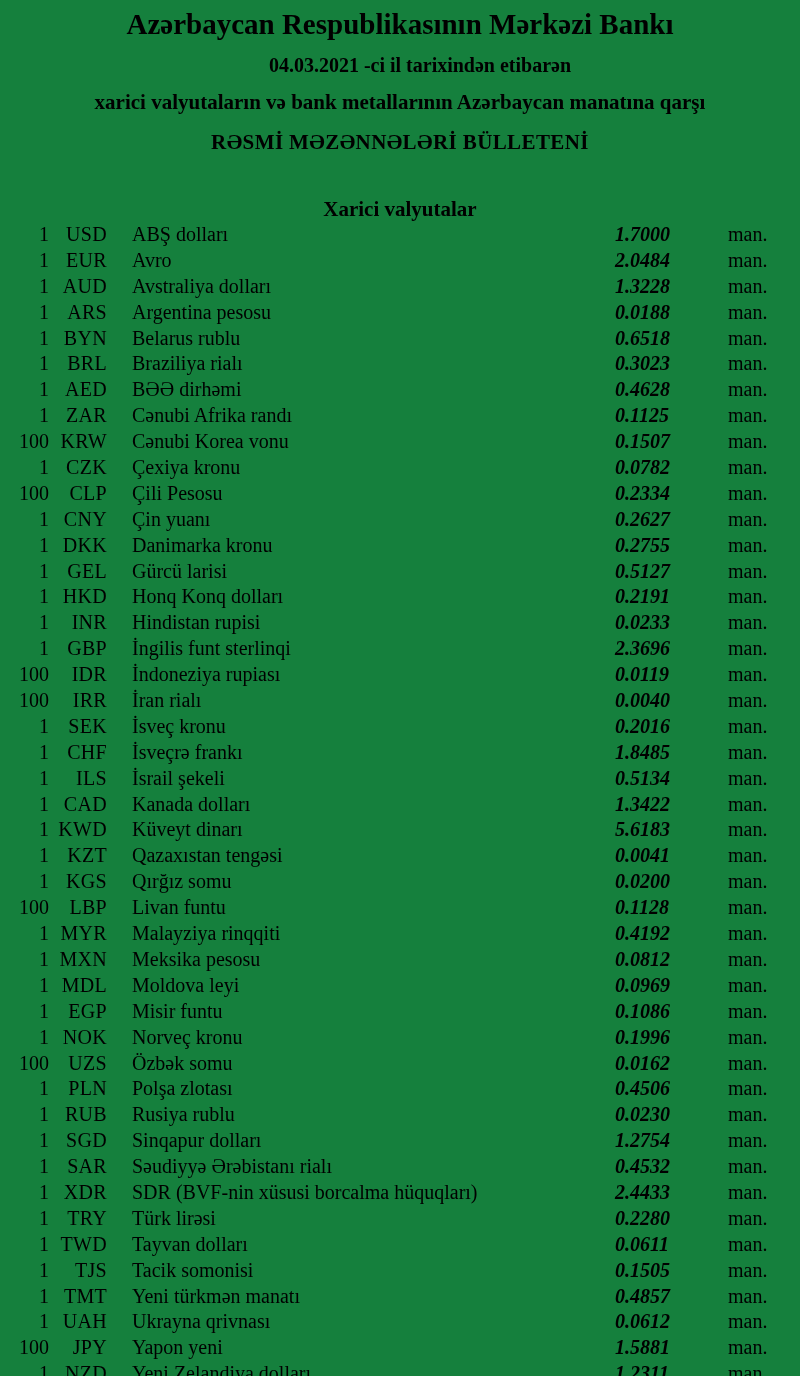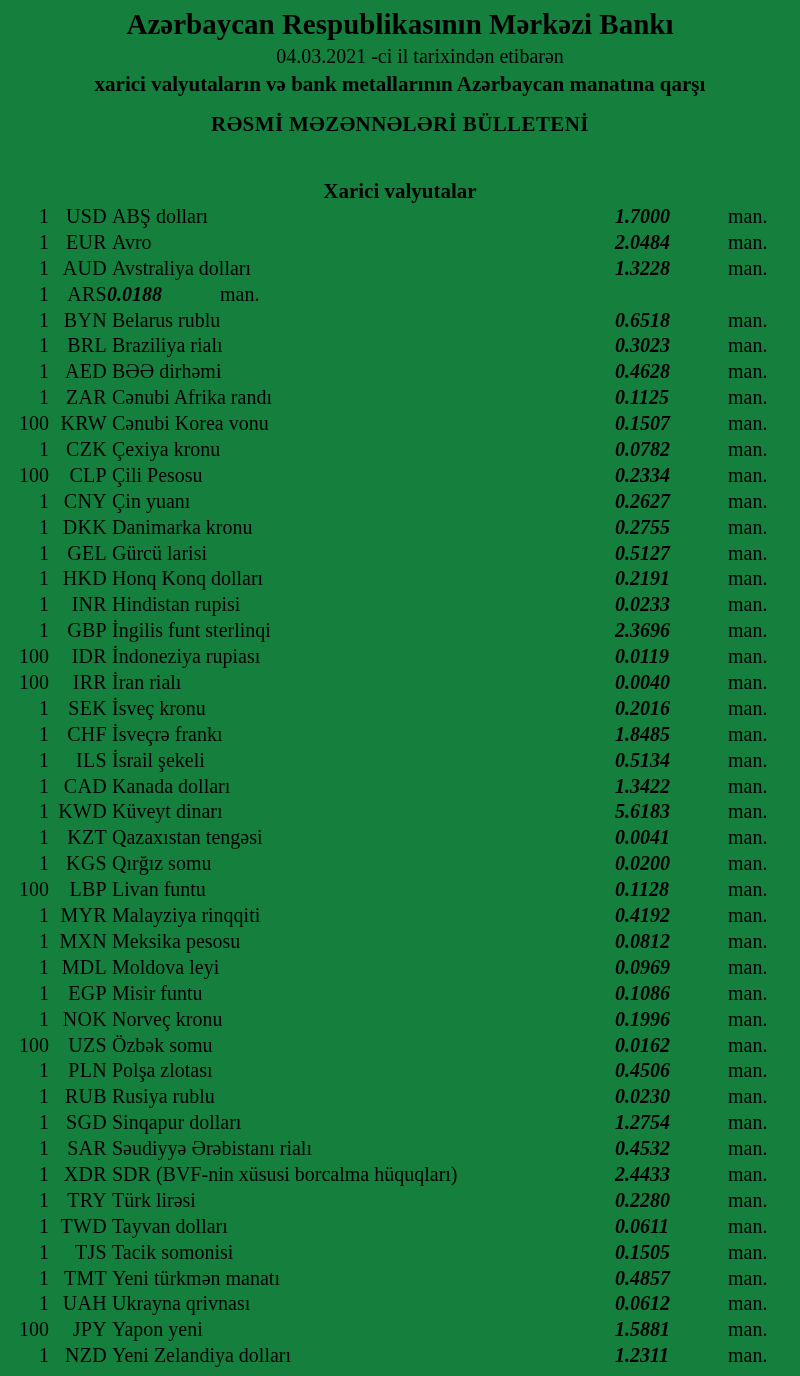--- a/index.html
+++ b/index.html
@@ -7,41 +7,41 @@
     position: relative;
     width: 800px;
     height: 1376px;
     background: #15803d;
     color: #000000;
     font-family: "Liberation Serif", "DejaVu Serif", serif;
     overflow: hidden;
   }
   .header { text-align: center; padding-top: 6px; }
   .bank-title   { font-size: 29px; font-weight: 700; line-height: 36px; margin: 0; }
-  .date-line    { font-size: 20px; font-weight: 400; line-height: 28px; margin: 0; padding-left: 40px; }
+  .date-line    { font-size: 20px; font-weight: 700; line-height: 28px; margin: 9px; padding-left: 40px; }
   .subject-line { font-size: 21px; font-weight: 700; line-height: 28px; margin: 0; }
   .bulletin-title { font-size: 21px; font-weight: 700; line-height: 30px; margin: 11px; letter-spacing: 0.4px; }
   .section-title {
     text-align: center;
     font-size: 21px;
     font-weight: 700;
     line-height: 28px;
     margin: 38px 0 0 0;
   }
   .rows { margin-top: 0; padding-right: 30px; }
   .row {
     display: flex;
     align-items: baseline;
     height: 25.9px;
     font-size: 20px;
     white-space: nowrap;
   }
   .qty  { width: 49px;  text-align: right;  flex: none; }
   .code { width: 58px;  text-align: right; flex: none; letter-spacing: 0.3px; }
-  .name { flex: 1 1 auto; padding-left: 5px; overflow: hidden; }
+  .name { flex: 1 1 auto; padding-left: 5px; overflow: hidden; margin-left: 20px; }
   .rate { width: 95px;   flex: none; font-weight: 700; font-style: italic; }
   .unit { width: 60px;  flex: none; padding-left: 18px; box-sizing: border-box; }
 </style>
 </head>
 <body>
 
 <div class="page">
   <div class="header">
     <div class="bank-title">Azərbaycan Respublikasının Mərkəzi Bankı</div>
     <div class="date-line">04.03.2021 -ci il tarixindən etibarən</div>
@@ -69,20 +69,21 @@
       <div class="row">
     <span class="qty">1</span>
     <span class="code">AUD</span>
     <span class="name">Avstraliya dolları</span>
     <span class="rate">1.3228</span>
     <span class="unit">man.</span>
   </div>
       <div class="row">
     <span class="qty">1</span>
     <span class="code">ARS</span>
+    <span class="name">Argentina pesosu</span>
     <span class="rate">0.0188</span>
     <span class="unit">man.</span>
   </div>
       <div class="row">
     <span class="qty">1</span>
     <span class="code">BYN</span>
     <span class="name">Belarus rublu</span>
     <span class="rate">0.6518</span>
     <span class="unit">man.</span>
   </div>

